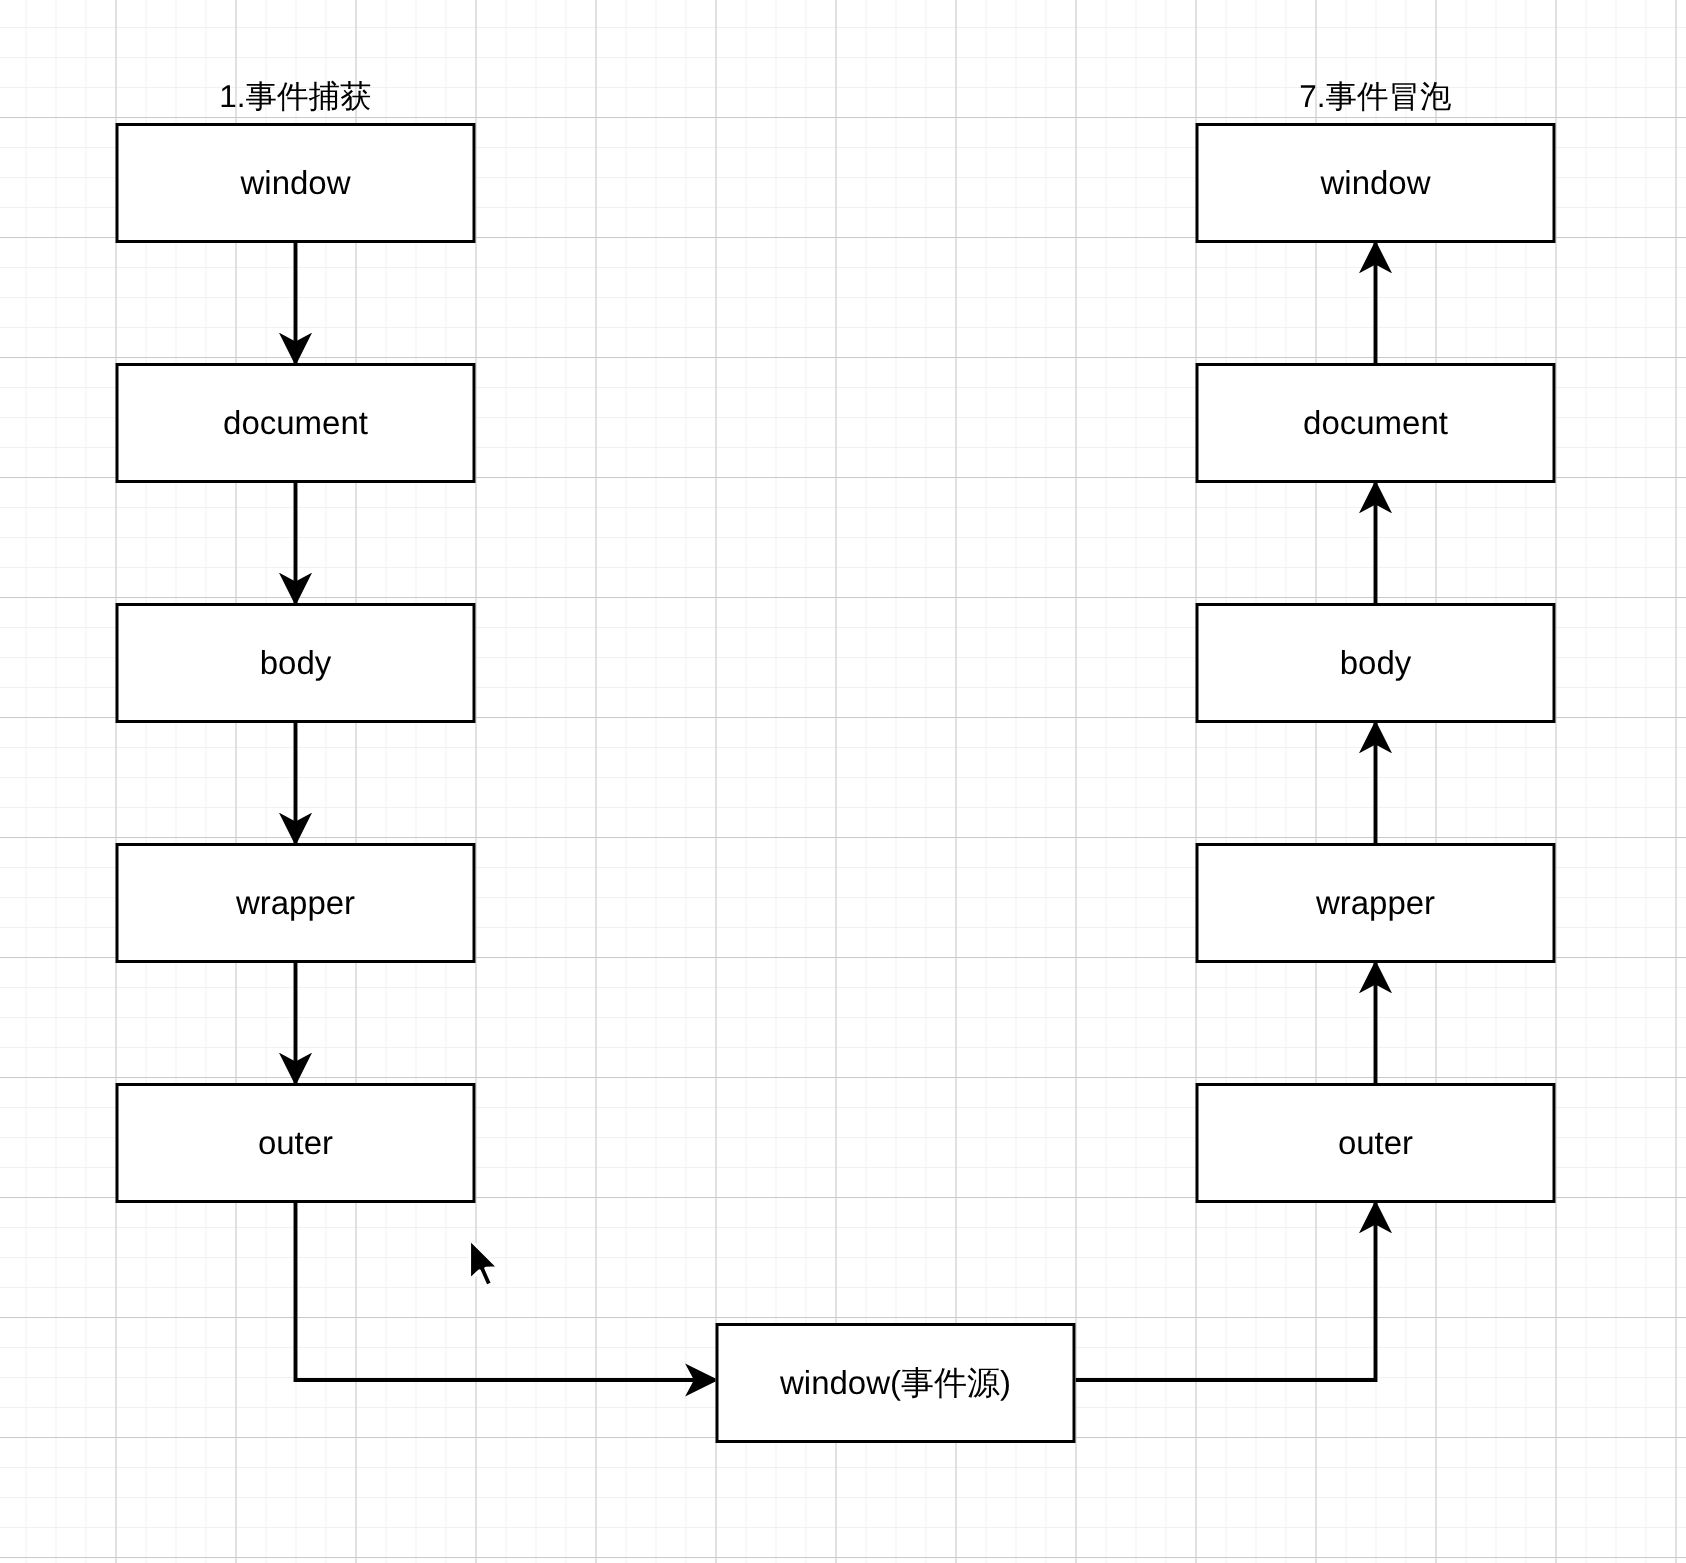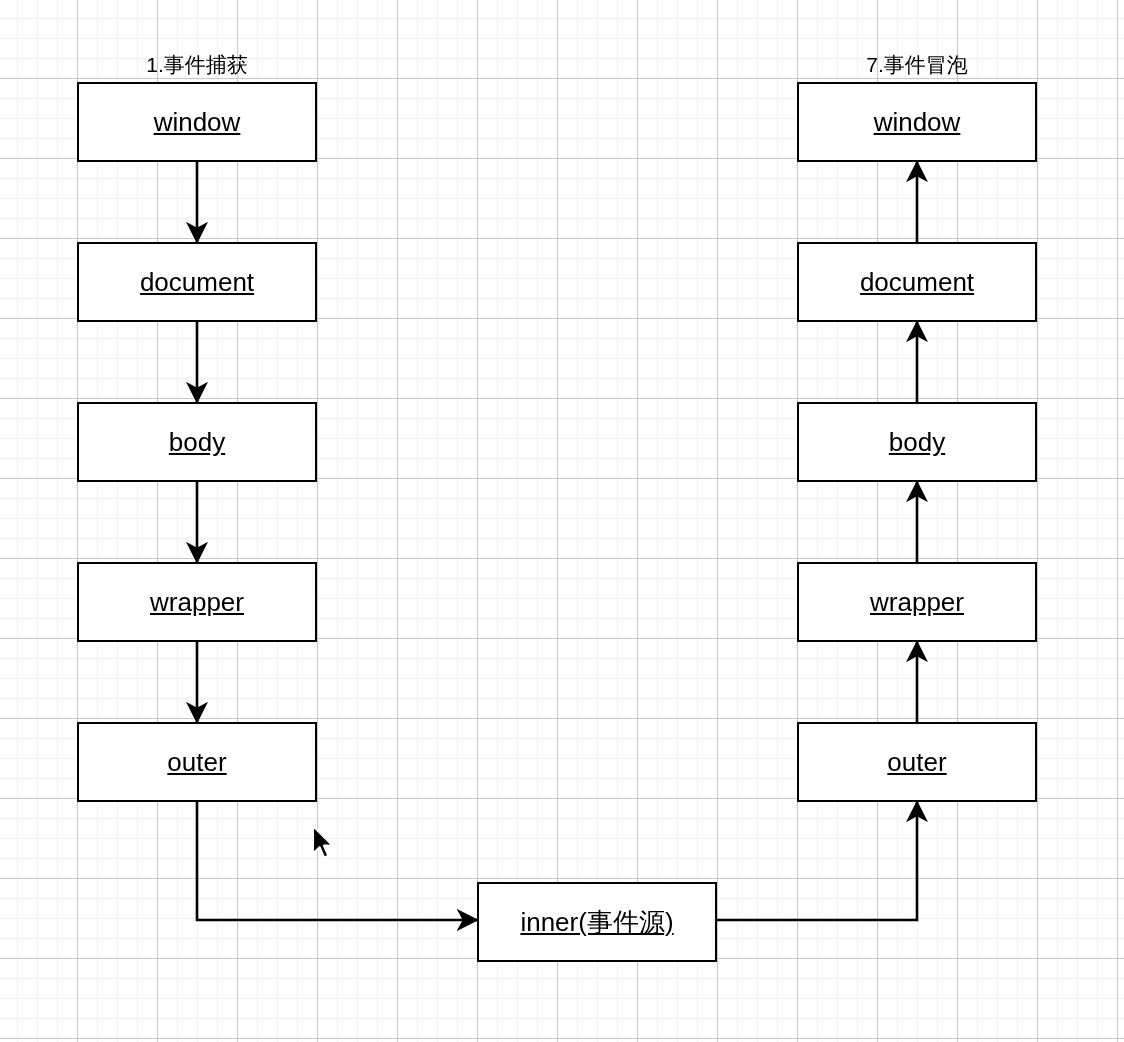--- a/index.html
+++ b/index.html
@@ -43,25 +43,24 @@
   .node-box {
     position: absolute;
     box-sizing: border-box;
     background: #ffffff;
     border: 2.6px solid #000000;
     display: flex;
     align-items: center;
     justify-content: center;
   }
   .node-label {
-    font-size: 26px;
+    font-size: 22px;
     color: #000000;
     white-space: nowrap;
     line-height: 1;
-    text-decoration: underline;
   }
   .cursor {
     position: absolute;
     width: 26px;
     height: 38px;
     pointer-events: none;
   }
 </style>
 </head>
 <body>
@@ -126,21 +125,21 @@
       <div class="node-box" style="left: 797px; top: 402px; width: 240px; height: 80px; border-color: rgb(0, 0, 0); background: rgb(255, 255, 255);">
         <span class="node-label">body</span>
       </div>
       <div class="node-box" style="left: 797px; top: 562px; width: 240px; height: 80px; border-color: rgb(0, 0, 0); background: rgb(255, 255, 255);">
         <span class="node-label">wrapper</span>
       </div>
       <div class="node-box" style="left: 797px; top: 722px; width: 240px; height: 80px; border-color: rgb(0, 0, 0); background: rgb(255, 255, 255);">
         <span class="node-label">outer</span>
       </div>
       <div class="node-box" style="left: 477px; top: 882px; width: 240px; height: 80px; border-color: rgb(0, 0, 0); background: rgb(255, 255, 255);">
-        <span class="node-label">inner(事件源)</span>
+        <span class="node-label">window(事件源)</span>
       </div>
     </div>
 
   <div class="cursor" id="mouse-cursor" style="left: 310px; top: 824px;">
     <svg viewBox="0 0 26 38" xmlns="http://www.w3.org/2000/svg">
       <path d="M 3 2 L 3 29.5 L 9.6 23.2 L 14.2 33.6 L 18.4 31.7 L 13.9 21.6 L 22.4 21.2 Z" fill="#000000" stroke="#ffffff" stroke-width="2.1" stroke-linejoin="round"></path>
     </svg>
   </div>
 
 </div>

